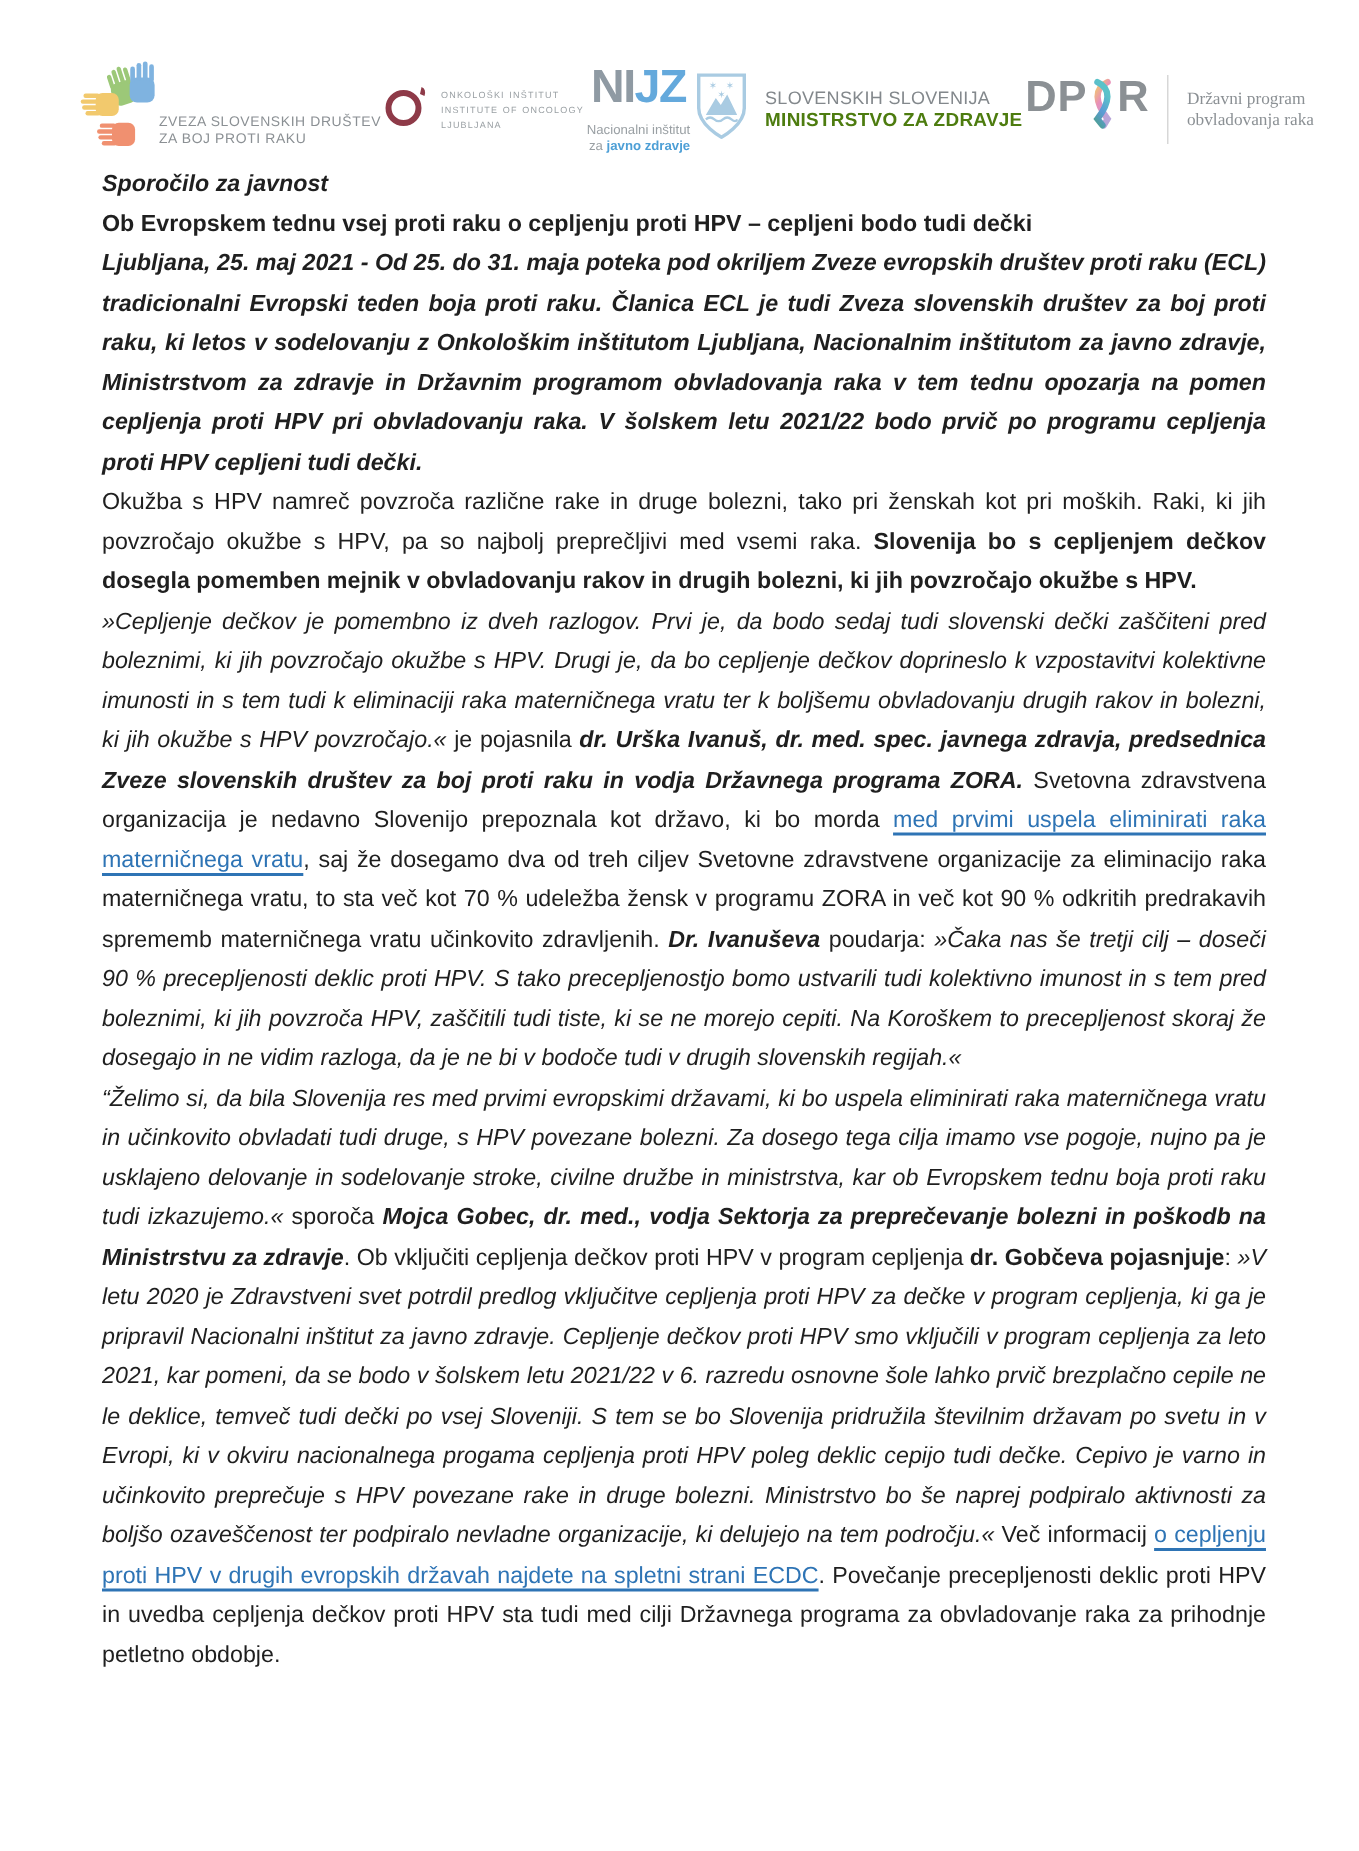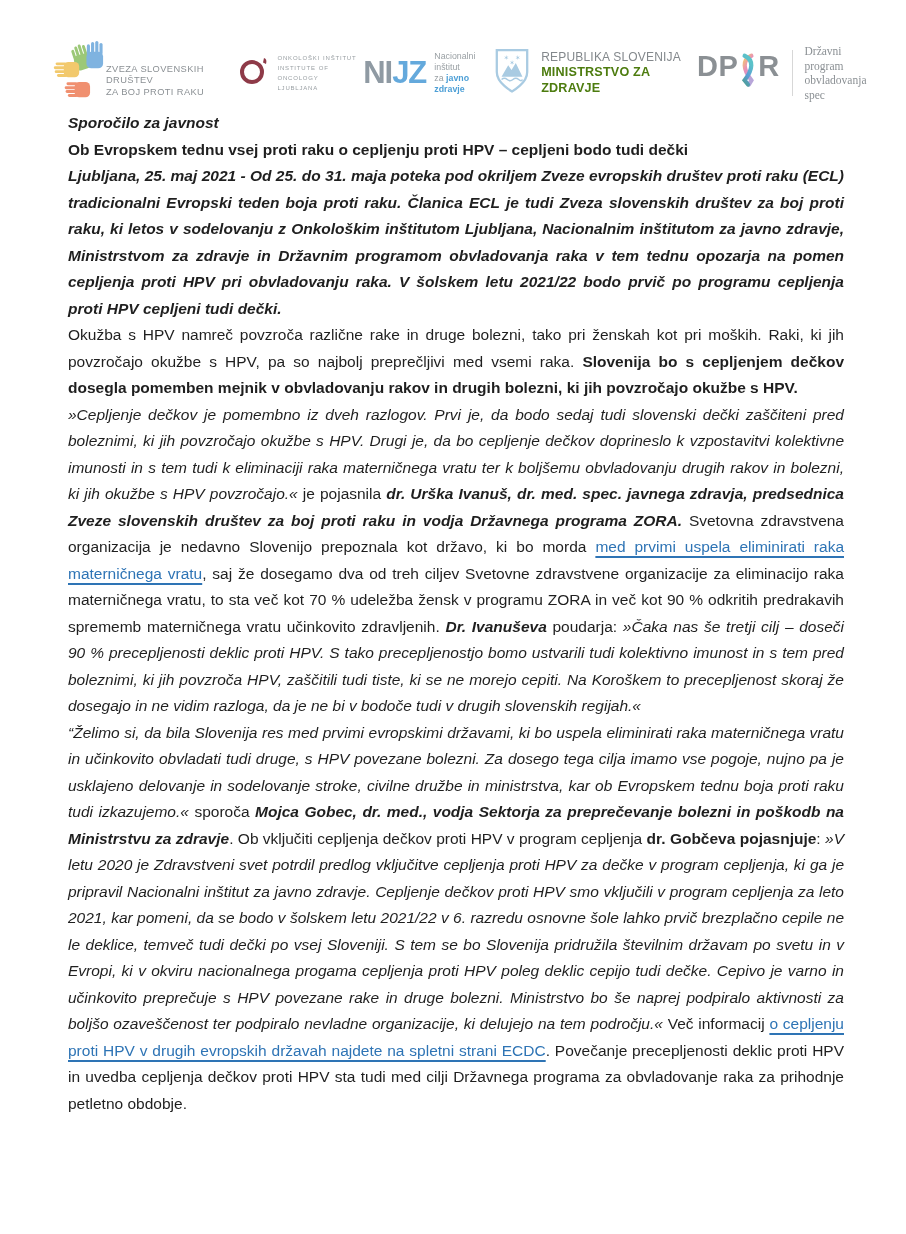--- a/index.html
+++ b/index.html
@@ -15,25 +15,25 @@
     padding:36px 30px 0 52px; height:110px;
   }
   .logo-group { display:flex; align-items:center; }
 
   .zveza { align-items:flex-end; }
   .zveza-text { font-size:9.3px; line-height:11.5px; letter-spacing:0.4px; color:#8b9094; margin:0 0 8px -4px; }
 
   .onko { gap:8px; }
   .onko-text { font-size:8px; line-height:10px; letter-spacing:0.8px; color:#9aa0a4; font-variant:small-caps; text-transform:lowercase; }
 
-  .nijz { gap:8px; }
+  .nijz { gap:8px;flex-direction:column; }
   .nijz-mark { font-size:31px; font-weight:bold; letter-spacing:-1px; line-height:30px; }
   .nijz-ni { color:#8f9aa3; }
   .nijz-jz { color:#64a9dc; }
-  .nijz-text { font-size:8.8px; line-height:11px; color:#9aa0a4; }
+  .nijz-text { font-size:8.8px; line-height:11px; color:#9aa0a4;text-align:right; }
   .nijz-text b { color:#4d9fd6; }
 
   .ministry { gap:10px; }
   .ministry-text { font-size:12px; line-height:15.5px; color:#83888c; letter-spacing:0.2px; }
   .ministry-text .bold-line { font-weight:bold; color:#4d7c0f; font-size:12.6px; }
 
   .dpor { gap:12px; }
   .dpor-mark { display:flex; align-items:flex-start; font-size:29px; font-weight:bold; color:#8b9094; letter-spacing:0.5px; line-height:30px; }
   .dpor-divider { width:1px; height:46px; background:#d7d7d7; }
   .dpor-text { font-size:11.5px; line-height:14.5px; color:#8b9094;font-family:Liberation Serif, serif; }
@@ -115,21 +115,21 @@
           <path d="M9,31 L16,19 L19.5,24 L24,16.5 L31,31 Z" fill="#a9cbe2"></path>
           <path d="M9,34 q3,-2.6 6,0 t6,0 t6,0 t4,0" fill="none" stroke="#a9cbe2" stroke-width="1.6"></path>
           <g fill="#a9cbe2" font-size="7" text-anchor="middle" font-family="DejaVu Sans, sans-serif">
             <text x="14" y="13">✶</text>
               <text x="26" y="13">✶</text>
               <text x="20" y="19">✶</text>
           </g>
         </svg>
       </span>
       <div class="ministry-text">
-        <div>REPUBLIKA SLOVENIJA</div>
+        <div>SLOVENSKIH SLOVENIJA</div>
         <div class="bold-line">MINISTRSTVO ZA ZDRAVJE</div>
       </div>
     </div>
 
     <div class="logo-group dpor">
       <div class="dpor-mark">
         <span>DP</span>
         <span>
           <svg width="22" height="40" viewBox="0 0 26 44" style="margin:0 -1px;">
             <defs>
@@ -146,21 +146,21 @@
             </defs>
             <path d="M17,4 C6,9 7,20 17,33 L14,38" stroke="url(#rg1)" stroke-width="5" fill="none" stroke-linecap="round"></path>
             <path d="M9,4 C20,9 19,20 9,33 L13,38" stroke="url(#rg2)" stroke-width="5" fill="none" stroke-linecap="round"></path>
           </svg>
         </span>
         <span>R</span>
       </div>
       <div class="dpor-divider"></div>
       <div class="dpor-text">
         <div>Državni program</div>
-        <div>obvladovanja spec</div>
+        <div>obvladovanja raka</div>
       </div>
     </div>
   </div>
 
   <div class="content">
     <p class="par kicker i">Sporočilo za javnost</p>
     <p class="par doc-title">Ob Evropskem tednu vsej proti raku o cepljenju proti HPV – cepljeni bodo tudi dečki</p>
     <p class="par lead"><span class="b i">Ljubljana, 25. maj 2021 - Od 25. do 31. maja poteka pod okriljem Zveze evropskih društev proti raku (ECL) tradicionalni Evropski teden boja proti raku. Članica ECL je tudi Zveza slovenskih društev za boj proti raku, ki letos v sodelovanju z Onkološkim inštitutom Ljubljana, Nacionalnim inštitutom za javno zdravje, Ministrstvom za zdravje in Državnim programom obvladovanja raka v tem tednu opozarja na pomen cepljenja proti HPV pri obvladovanju raka. V šolskem letu 2021/22 bodo prvič po programu cepljenja proti HPV cepljeni tudi dečki.</span></p>
     <p class="par mt1"><span>Okužba s HPV namreč povzroča različne rake in druge bolezni, tako pri ženskah kot pri moških. Raki, ki jih povzročajo okužbe s HPV, pa so najbolj preprečljivi med vsemi raka. </span><span class="b">Slovenija bo s cepljenjem dečkov dosegla pomemben mejnik v obvladovanju rakov in drugih bolezni, ki jih povzročajo okužbe s HPV.</span></p>
     <p class="par mt2"><span class="i">»Cepljenje dečkov je pomembno iz dveh razlogov. Prvi je, da bodo sedaj tudi slovenski dečki zaščiteni pred boleznimi, ki jih povzročajo okužbe s HPV. Drugi je, da bo cepljenje dečkov doprineslo k vzpostavitvi kolektivne imunosti in s tem tudi k eliminaciji raka materničnega vratu ter k boljšemu obvladovanju drugih rakov in bolezni, ki jih okužbe s HPV povzročajo.«</span><span> je pojasnila </span><span class="b i">dr. Urška Ivanuš, dr. med. spec. javnega zdravja, predsednica Zveze slovenskih društev za boj proti raku in vodja Državnega programa ZORA.</span><span> Svetovna zdravstvena organizacija je nedavno Slovenijo prepoznala kot državo, ki bo morda </span><a class="lnk">med prvimi uspela eliminirati raka materničnega vratu</a><span>, saj že dosegamo dva od treh ciljev Svetovne zdravstvene organizacije za eliminacijo raka materničnega vratu, to sta več kot 70 % udeležba žensk v programu ZORA in več kot 90 % odkritih predrakavih sprememb materničnega vratu učinkovito zdravljenih. </span><span class="b i">Dr. Ivanuševa</span><span> poudarja: </span><span class="i">»Čaka nas še tretji cilj – doseči 90 % precepljenosti deklic proti HPV. S tako precepljenostjo bomo ustvarili tudi kolektivno imunost in s tem pred boleznimi, ki jih povzroča HPV, zaščitili tudi tiste, ki se ne morejo cepiti. Na Koroškem to precepljenost skoraj že dosegajo in ne vidim razloga, da je ne bi v bodoče tudi v drugih slovenskih regijah.«</span></p>

